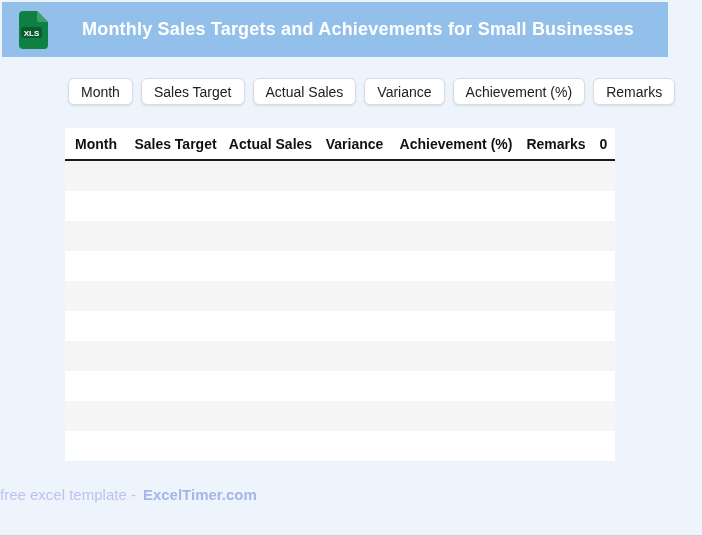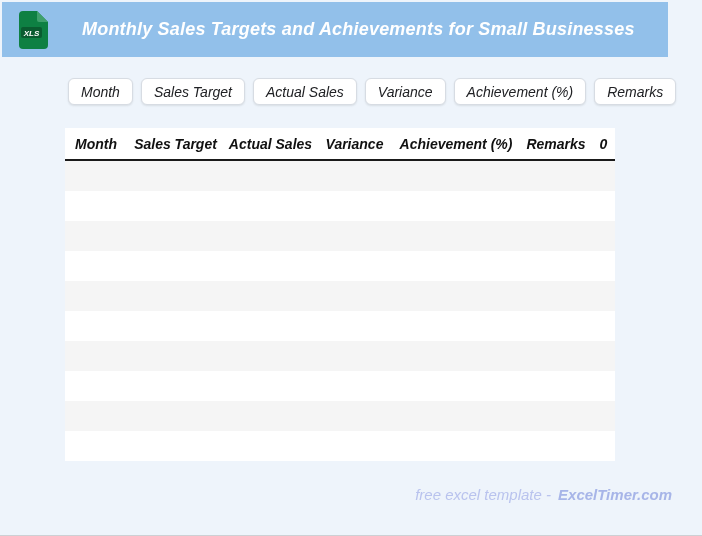--- a/index.html
+++ b/index.html
@@ -13,21 +13,20 @@
     --footer-brand:#a7b5e8;
   }
   *{box-sizing:border-box;margin:0;padding:0}
   html,body{width:702px;height:536px}
   body{font-family:"Liberation Sans",sans-serif;background:#fff}
   .page{
     width:702px;height:536px;overflow:hidden;
     background:var(--page-bg);
     border-bottom:1px solid #cdd0d4;
     position:relative;
-    font-style:italic;
   }
   .header{
     margin:2px 0 0 2px;width:666px;height:55px;
     background:var(--header-bg);
     display:flex;align-items:center;
   }
   .xls-icon{margin-left:16px;display:inline-flex;flex:0 0 auto}
   .page-title{
     margin-left:34px;color:#ffffff;
     font-size:18px;font-weight:700;letter-spacing:.2px;
@@ -50,21 +49,21 @@
     display:flex;height:33px;background:#ffffff;
     border-bottom:2px solid #1a1a1a;
   }
   .hcell{
     display:flex;align-items:center;justify-content:center;
     font-size:14px;font-weight:700;color:#111111;white-space:nowrap;
   }
   .tbody .trow{height:30px;background:#ffffff}
   .tbody .trow:nth-child(odd){background:var(--stripe)}
   .footer{
-    margin-top:26px;padding-right:30px;text-align:right;
+    margin-top:26px;padding-right:30px;
     font-size:15px;line-height:16px;
   }
   .footer-text{color:var(--footer-text)}
   .footer-brand{
     color:var(--footer-brand);font-weight:700;margin-left:7px;
     text-decoration:none;cursor:pointer;
   }
 </style>
 </head>
 <body>

